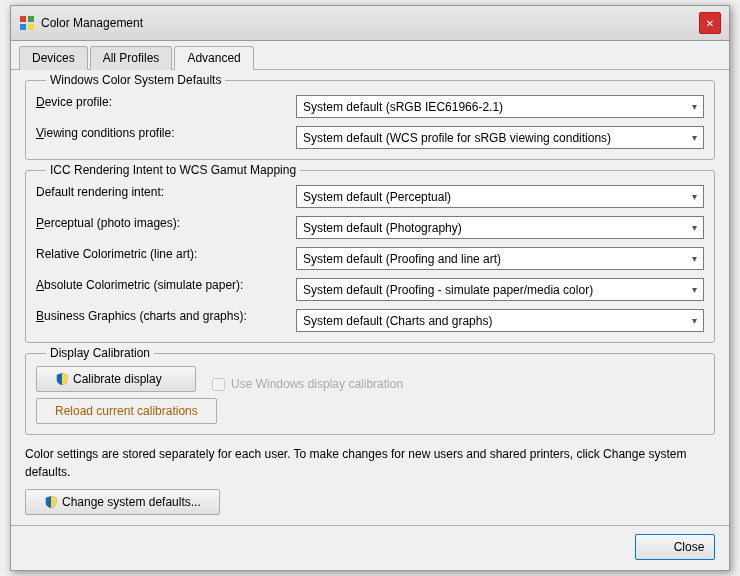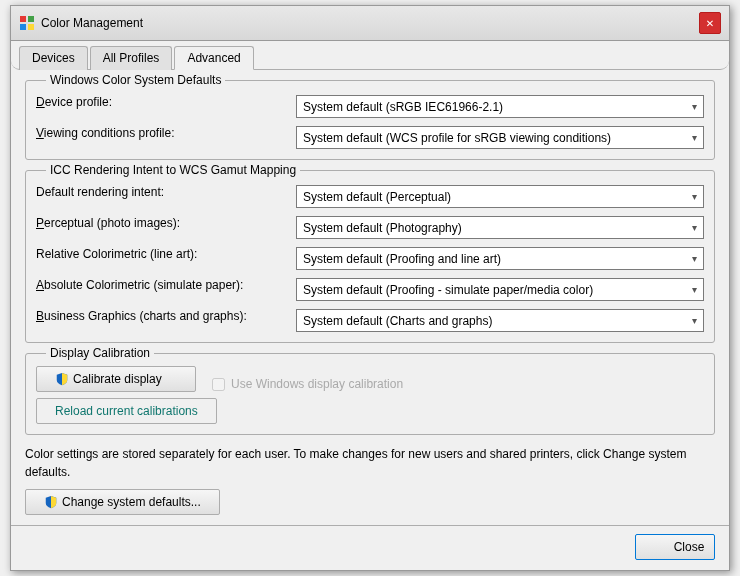--- a/index.html
+++ b/index.html
@@ -57,21 +57,20 @@
       justify-content: center;
       font-size: 10px;
       color: #fff;
     }
     .tabs-bar {
       display: flex;
       background: #f0f0f0;
       border-bottom: 1px solid #adadad;
       padding: 4px 8px 0 8px;
       gap: 2px;
-      border-radius: 9px;
     }
     .tab {
       padding: 4px 12px;
       border: 1px solid #adadad;
       border-bottom: none;
       background: #e1e1e1;
       cursor: pointer;
       font-size: 12px;
       border-radius: 3px 3px 0 0;
       position: relative;
@@ -149,21 +148,21 @@
       cursor: pointer;
       font-size: 12px;
       padding: 0 18px;
       display: flex;
       align-items: center;
       gap: 4px;
       border-radius: 2px;
       min-width: 160px;
     }
     .win-button:disabled, .win-button.disabled {
-      color: #0f766e;
+      color: #a16207;
       cursor: default;
       background: #f0f0f0;
     }
     .shield-icon {
       width: 14px;
       height: 14px;
       display: inline-flex;
       align-items: center;
     }
     .checkbox-row {

